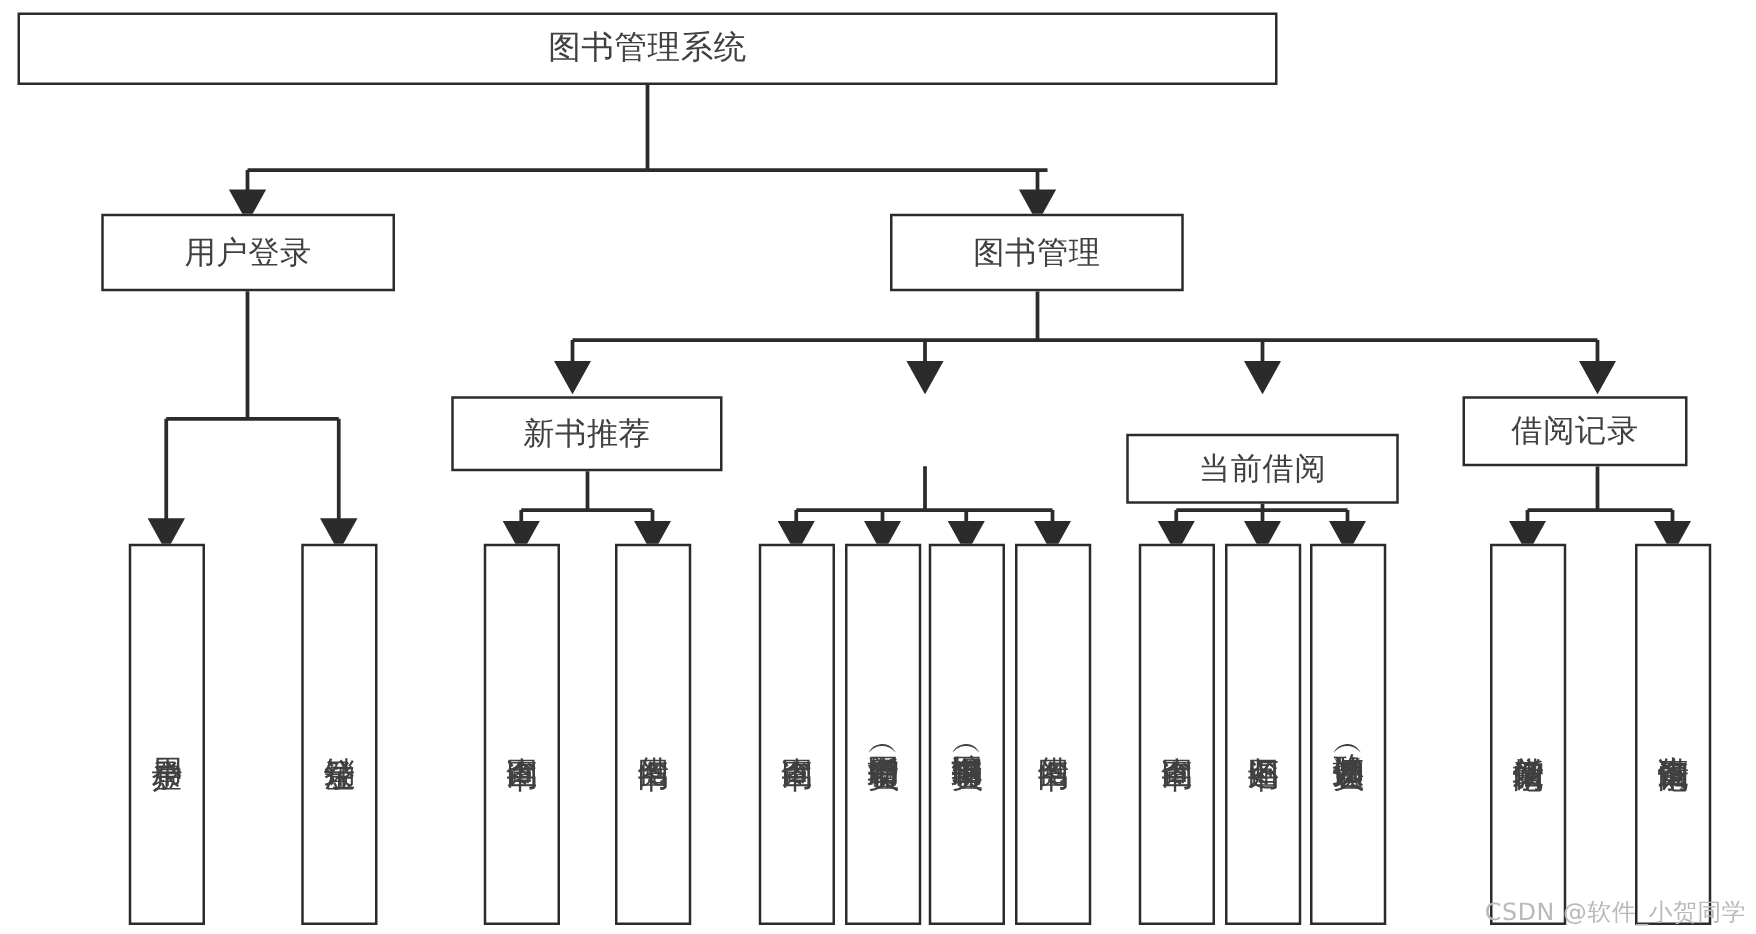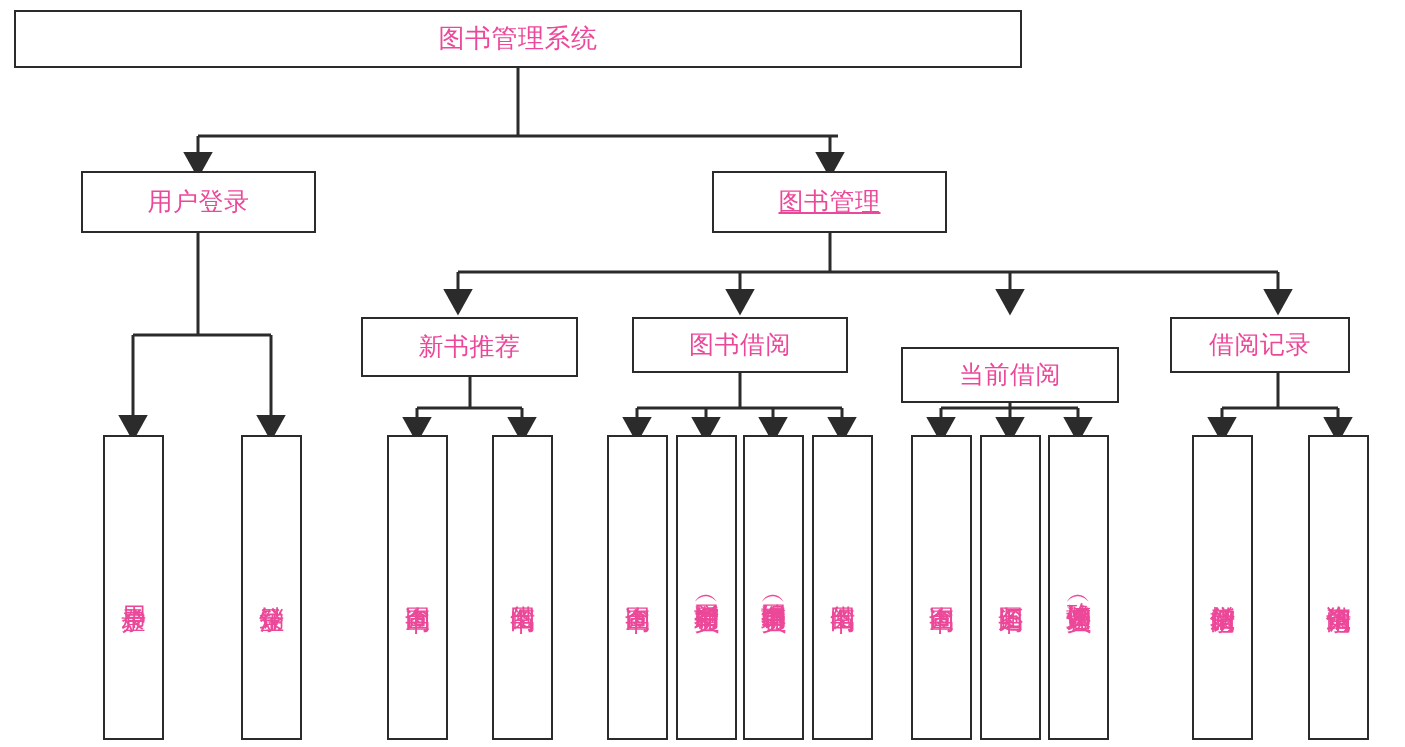--- a/index.html
+++ b/index.html
@@ -27,21 +27,21 @@
     pointer-events: none;
   }
   .node {
     position: absolute;
     box-sizing: border-box;
     border: 2.5px solid #2b2b2b;
     background: #ffffff;
     display: flex;
     align-items: center;
     justify-content: center;
-    color: #ec4899;
+    color: #404040;
   }
   .node .node-label {
     display: block;
     text-align: center;
     line-height: 1.05;
     letter-spacing: 0.5px;
     white-space: nowrap;
   }
   .node.horiz .node-label {
     font-size: 25px;
@@ -128,30 +128,27 @@
     </g>
   </svg>
 
   <div class="node root horiz" style="left:14px; top:10px; width:1008px; height:58px;">
     <span class="node-label">图书管理系统</span>
   </div>
 
   <div class="node horiz" style="left:81px; top:171px; width:235px; height:62px;">
     <span class="node-label">用户登录</span>
   </div>
-  <div class="node horiz" style="left:712px; top:171px; width:235px; height:62px;text-decoration:underline;">
+  <div class="node horiz" style="left:712px; top:171px; width:235px; height:62px;">
     <span class="node-label">图书管理</span>
   </div>
 
   <div class="node horiz" style="left:361px; top:317px; width:217px; height:60px;">
     <span class="node-label">新书推荐</span>
   </div>
-  <div class="node horiz" style="left:632px; top:317px; width:216px; height:56px;">
-    <span class="node-label">图书借阅</span>
-  </div>
   <div class="node horiz" style="left:901px; top:317px; width:218px; height:56px;margin-top:30px;">
     <span class="node-label">当前借阅</span>
   </div>
   <div class="node horiz" style="left:1170px; top:317px; width:180px; height:56px;">
     <span class="node-label">借阅记录</span>
   </div>
 
   <div class="node vert" style="left:103px; top:435px; width:61px; height:305px;">
     <span class="node-label">用户登录</span>
   </div>
@@ -189,14 +186,15 @@
     <span class="node-label">确认归还（管理员）</span>
   </div>
 
   <div class="node vert" style="left:1192px; top:435px; width:61px; height:305px;">
     <span class="node-label">新增借阅记录</span>
   </div>
   <div class="node vert" style="left:1308px; top:435px; width:61px; height:305px;">
     <span class="node-label">查询借阅记录</span>
   </div>
 
+  <div id="watermark">CSDN @软件_小贺同学</div>
 
 </div>
 
 </body></html>

